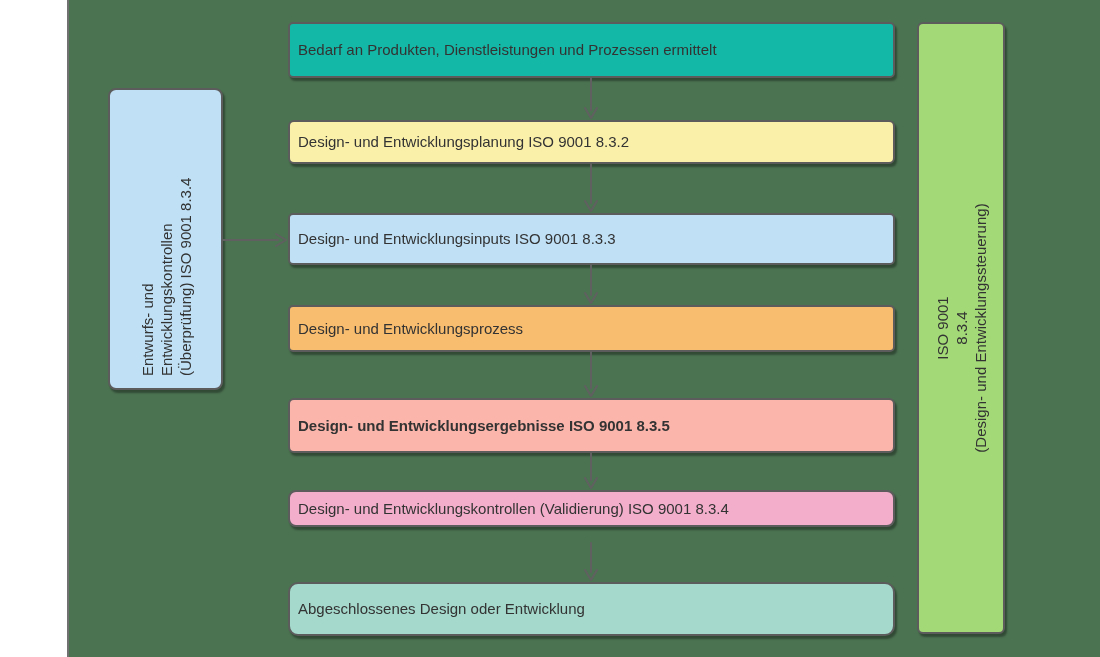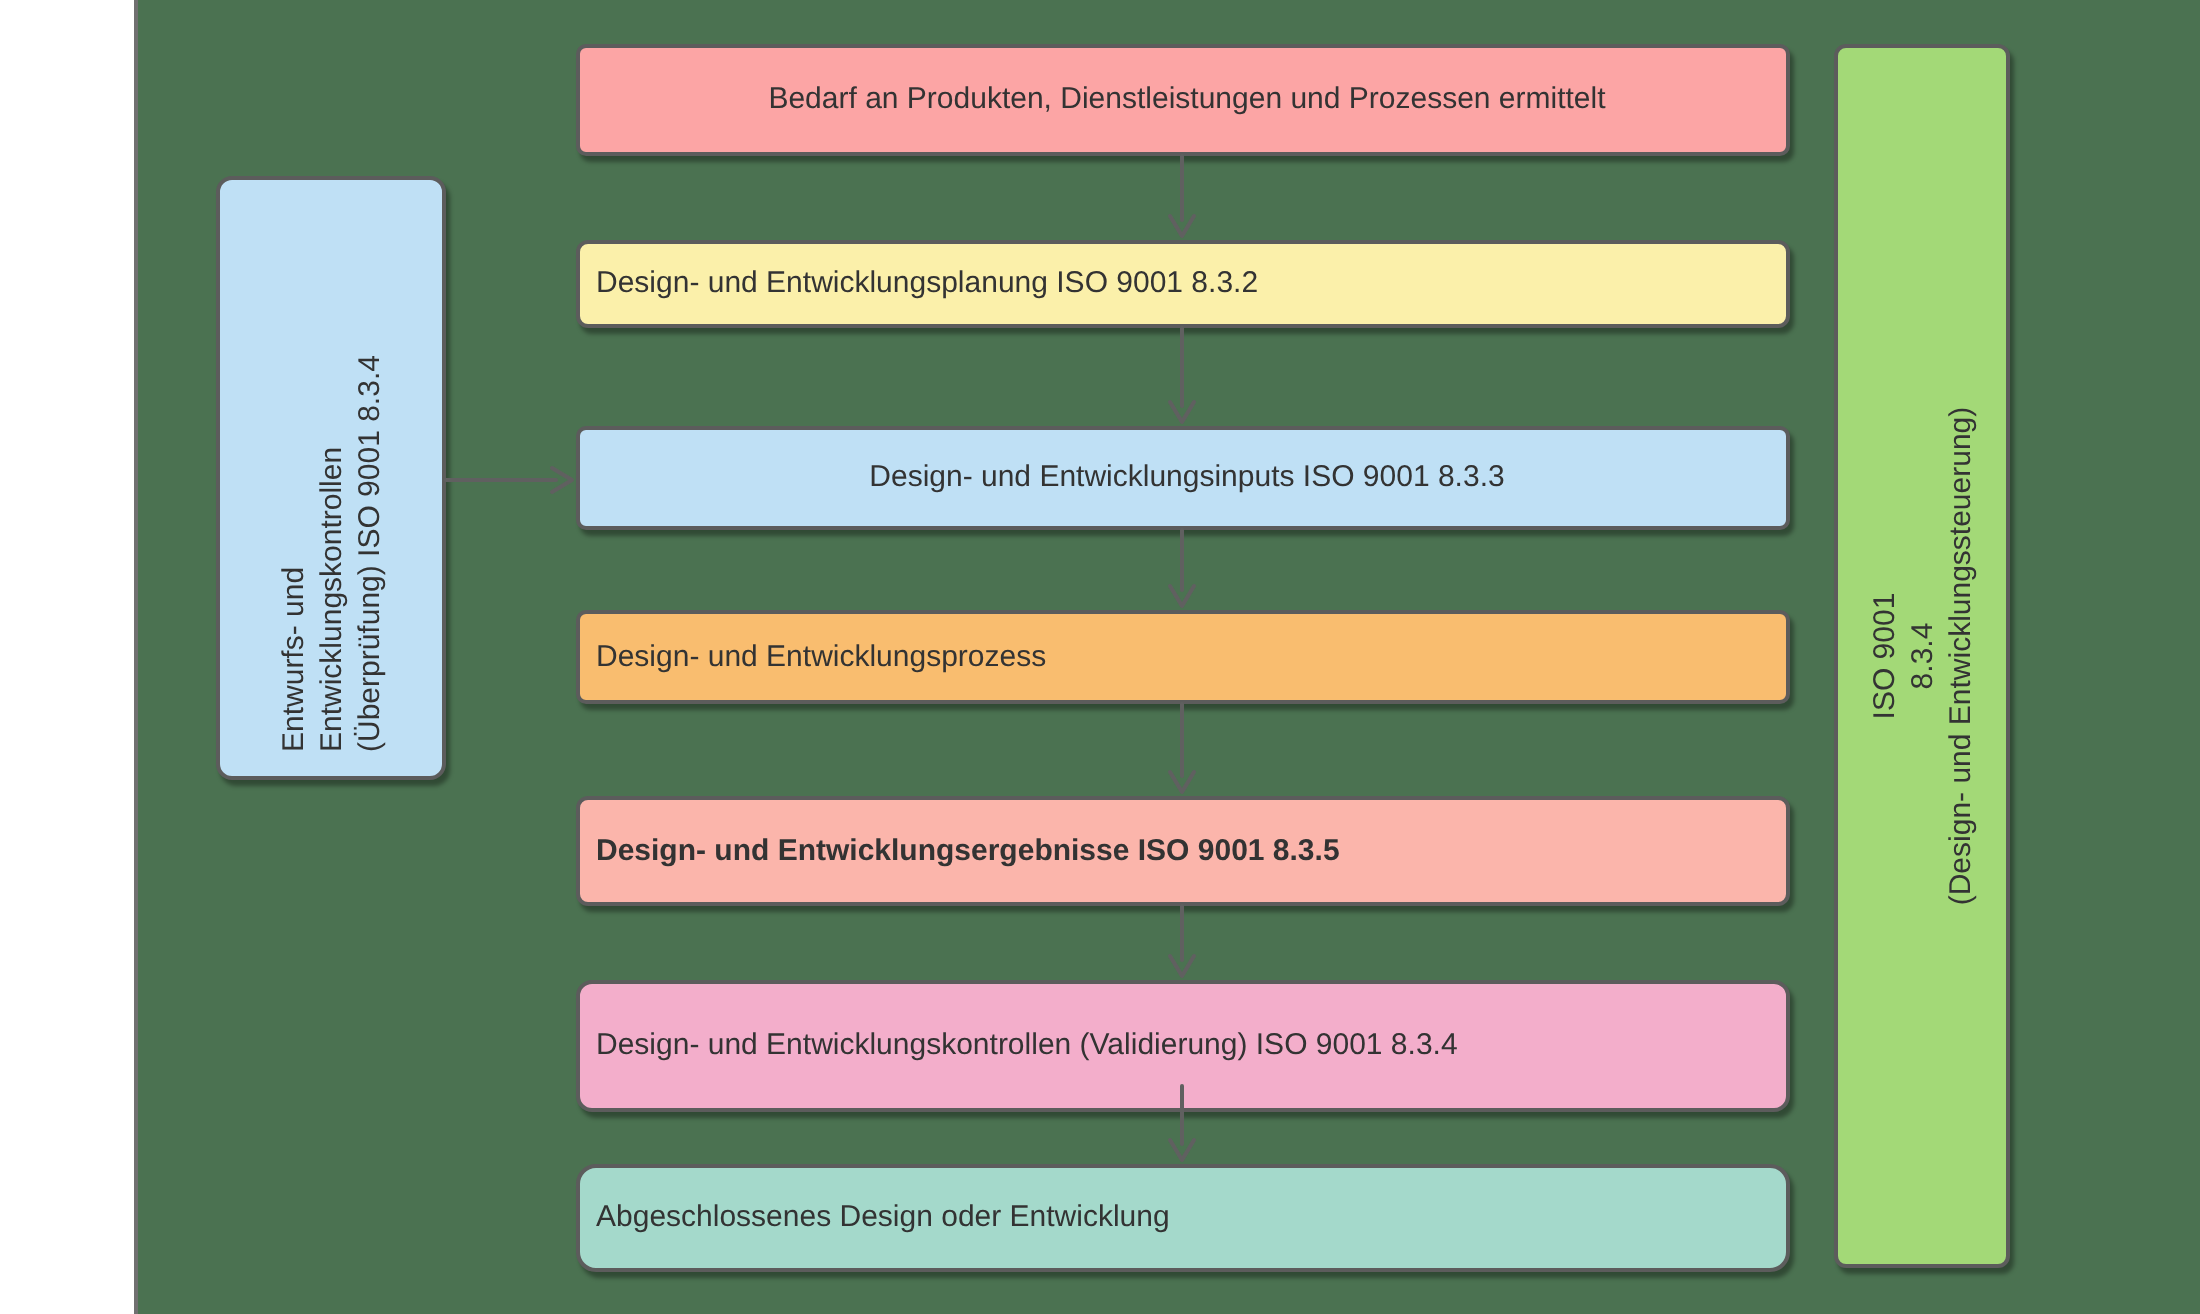--- a/index.html
+++ b/index.html
@@ -21,21 +21,21 @@
   }
   .step{left:288px;width:607px;padding:0 4px 0 8px;}
   .r6{border-radius:6px;}
   .r8{border-radius:8px;}
   .r10{border-radius:6px;}
   .step1{top:22px;height:56px;}
   .step2{top:120px;height:44px;}
   .step3{top:213px;height:52px;}
   .step4{top:305px;height:47px;}
   .step5{top:398px;height:55px;}
-  .step6{top:490px;height:66px;}
+  .step6{top:490px;height:37px;}
   .step7{top:582px;height:54px;}
   .side-note{overflow:hidden;}
   .side-note .rot{
     position:absolute;left:50%;top:50%;
     display:flex;flex-direction:column;justify-content:center;
     box-sizing:border-box;font-size:15px;line-height:19px;
   }
   #left-note{left:108px;top:88px;width:115px;height:302px;}
   #left-note .rot{
     width:302px;height:115px;
@@ -53,27 +53,27 @@
     stroke:#606060;stroke-width:2;fill:none;stroke-linecap:round;stroke-linejoin:round;
   }
 </style>
 </head>
 <body>
 
 <div id="stage">
 
   <div id="panel" style="background-color: rgb(75, 114, 81);"></div>
 
-  <div class="node step step1" style="background-color: #fca5a5; justify-content: center;">
+  <div class="node step step1" style="background-color: #14b8a6;">
     <span>Bedarf an Produkten, Dienstleistungen und Prozessen ermittelt</span>
   </div>
   <div class="node step step2 r10" style="background-color: rgb(251, 240, 170);">
     <span>Design- und Entwicklungsplanung ISO 9001 8.3.2</span>
   </div>
-  <div class="node step step3" style="background-color: rgb(191, 224, 245); justify-content: center;">
+  <div class="node step step3" style="background-color: rgb(191, 224, 245);">
     <span>Design- und Entwicklungsinputs ISO 9001 8.3.3</span>
   </div>
   <div class="node step step4" style="background-color: rgb(249, 189, 111);">
     <span>Design- und Entwicklungsprozess</span>
   </div>
   <div class="node step step5 r6" style="background-color: rgb(251, 181, 171); font-weight: bold;">
     <span>Design- und Entwicklungsergebnisse ISO 9001 8.3.5</span>
   </div>
   <div class="node step step6 r8" style="background-color: rgb(243, 174, 203);">
     <span>Design- und Entwicklungskontrollen (Validierung) ISO 9001 8.3.4</span>

